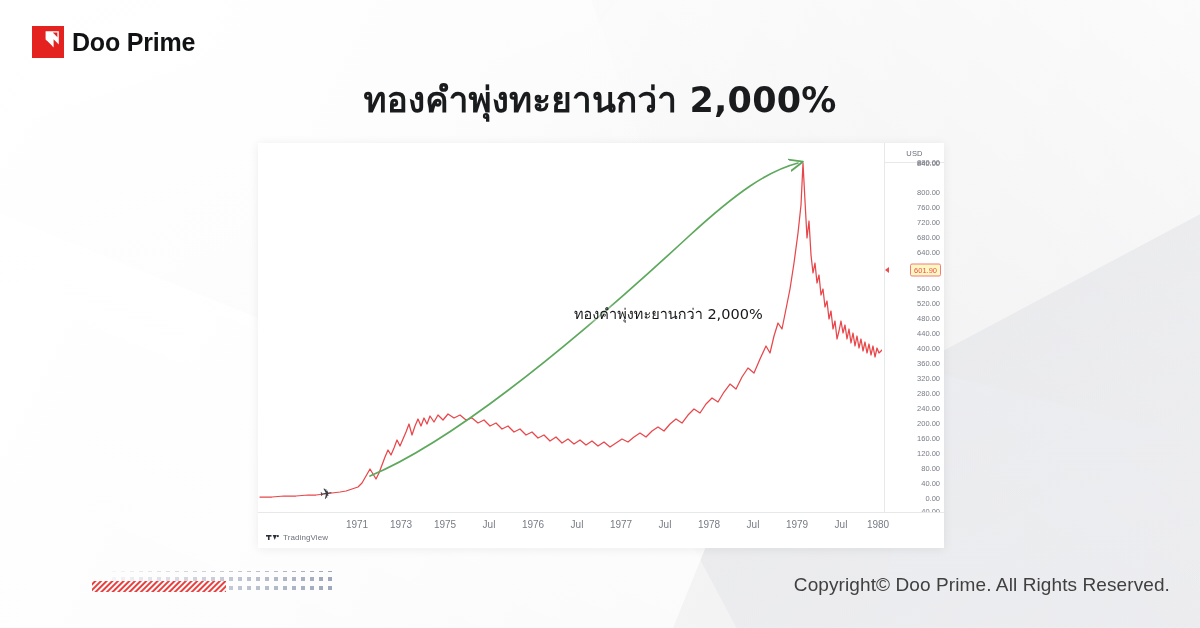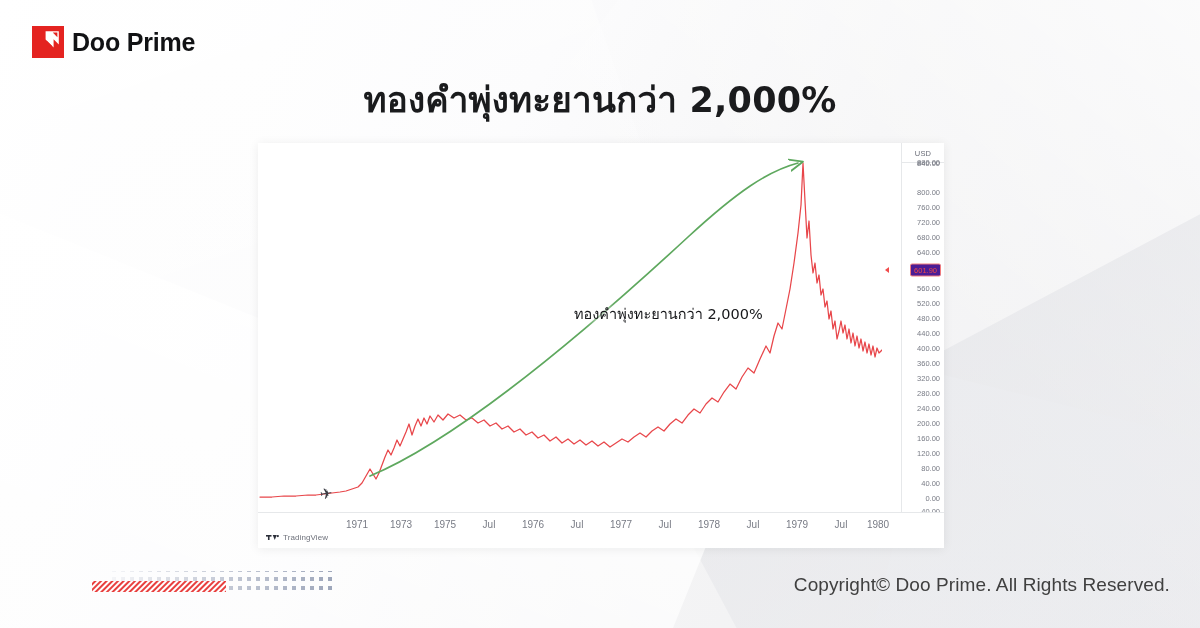--- a/index.html
+++ b/index.html
@@ -85,21 +85,21 @@
 
   .plot {
     position: absolute;
     left: 0; top: 0; right: 62px; bottom: 36px;
     overflow: hidden;
   }
   .plot svg { display: block; width: 100%; height: 100%; }
 
   
   .price-axis {
-    position: absolute; right: 0; top: 0; bottom: 36px; width: 43px;
+    position: absolute; right: 0; top: 0; bottom: 36px; width: 60px;
     border-left: 1px solid #e6e8ea;
     background: #fff;
   }
   .axis-unit {
     position: absolute; top: 4px; left: 0; right: 0;
     text-align: center;
     font-size: 7.5px; color: #6a6d78; letter-spacing: .2px;
     padding-bottom: 4px;
     border-bottom: 1px solid #e6e8ea;
     padding-top: 2px;
@@ -111,21 +111,21 @@
     transform: translateY(-50%);
     white-space: nowrap;
     font-family: "Liberation Sans", "DejaVu Sans", sans-serif;
   }
   .price-tag {
     position: absolute; right: 3px;
     transform: translateY(-50%);
     font-size: 7.5px; color: #f04b4b;
     border: 1px solid #f37b7b;
     border-radius: 2px;
-    background: #4c1d95;
+    background: #fef9c3;
     padding: 0 3px;
     line-height: 11px;
     white-space: nowrap;
   }
   .price-tag-pointer {
     position: absolute; right: 55px;
     transform: translateY(-50%);
     width: 0; height: 0;
     border-top: 3px solid transparent;
     border-bottom: 3px solid transparent;

